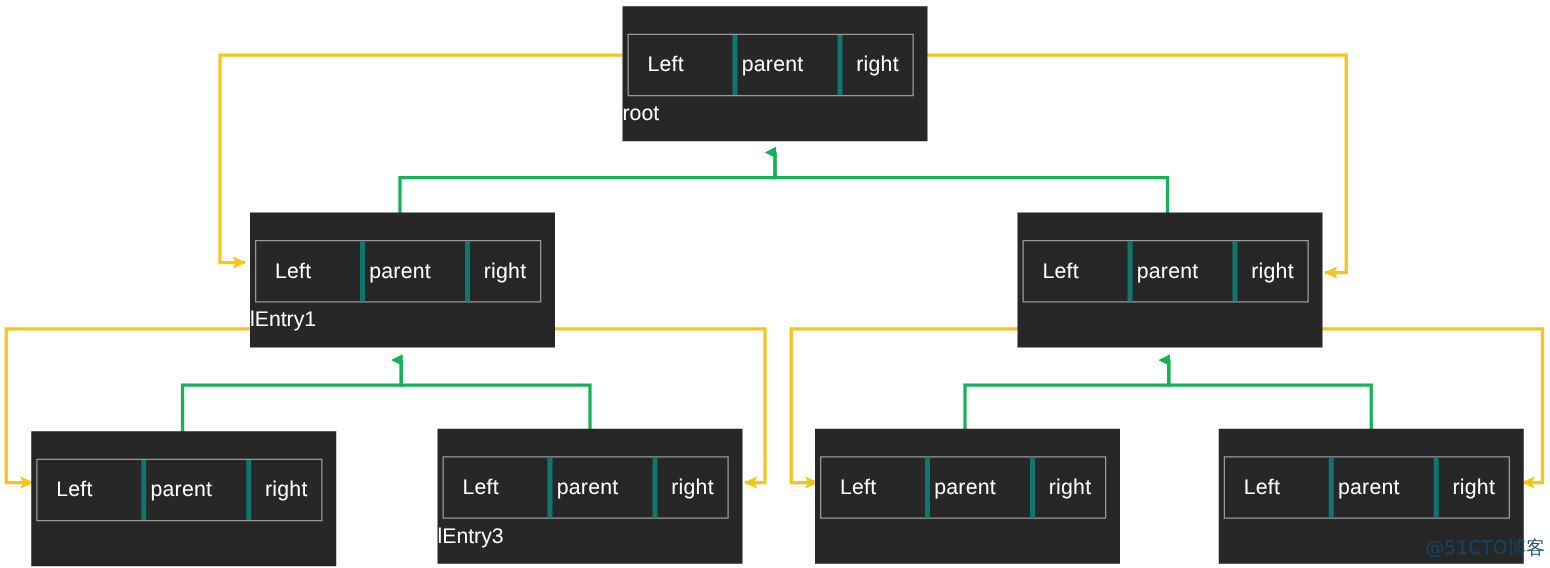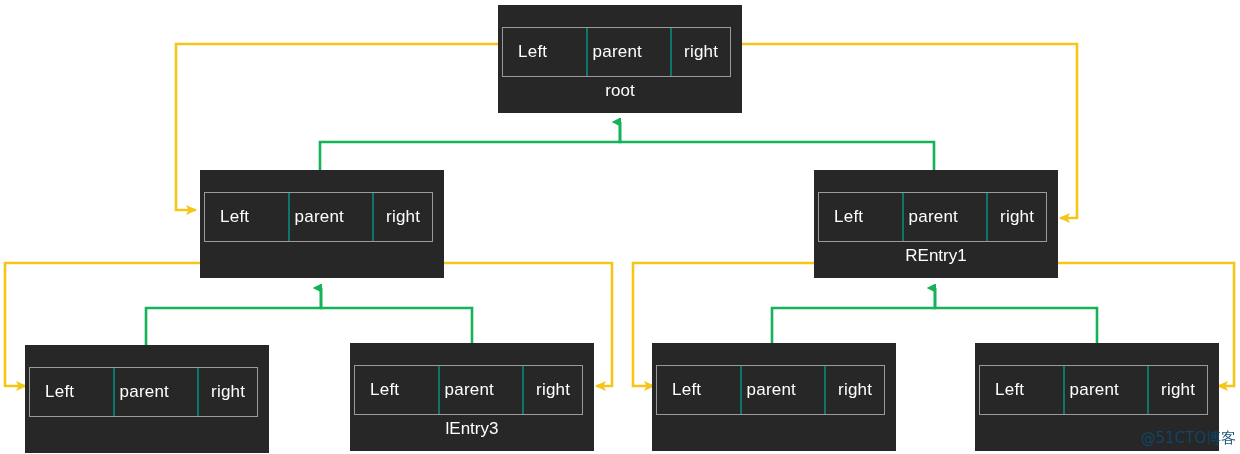--- a/index.html
+++ b/index.html
@@ -24,25 +24,24 @@
     box-sizing:border-box;
   }
   .node .cell{
     flex:1 1 33.333%;
     display:flex;align-items:center;justify-content:center;
     color:#ffffff;
     font-size:17px;
     letter-spacing:.2px;
     box-sizing:border-box;
   }
-  .node .cell + .cell{border-left:2px solid #0f766e;margin-left:24px;}
+  .node .cell + .cell{border-left:4px solid #0f766e;margin-left:24px;}
   .node .nodelabel{
     position:absolute;
     left:0;right:0;top:76px;
-    text-align:center;
     color:#ffffff;
     font-size:17px;
   }
   .watermark{
     position:absolute;
     right:4px;bottom:6px;
     color:#0c4a6e;
     font-size:15px;
     font-family:"DejaVu Sans",sans-serif;
     white-space:nowrap;
@@ -106,29 +105,29 @@
     </div>
     <div class="nodelabel">root</div>
   </div>
 
   <div class="node" style="left:200px;top:170px;width:244px;height:108px;">
     <div class="cells">
       <div class="cell">Left</div>
       <div class="cell">parent</div>
       <div class="cell">right</div>
     </div>
+    <div class="nodelabel">lEntry1</div>
   </div>
 
   <div class="node" style="left:814px;top:170px;width:244px;height:108px;">
     <div class="cells">
       <div class="cell">Left</div>
       <div class="cell">parent</div>
       <div class="cell">right</div>
     </div>
-    <div class="nodelabel">REntry1</div>
   </div>
 
   <div class="node" style="left:25px;top:345px;width:244px;height:108px;">
     <div class="cells">
       <div class="cell">Left</div>
       <div class="cell">parent</div>
       <div class="cell">right</div>
     </div>
   </div>
 

